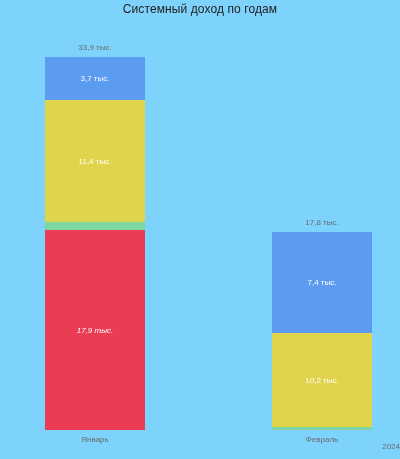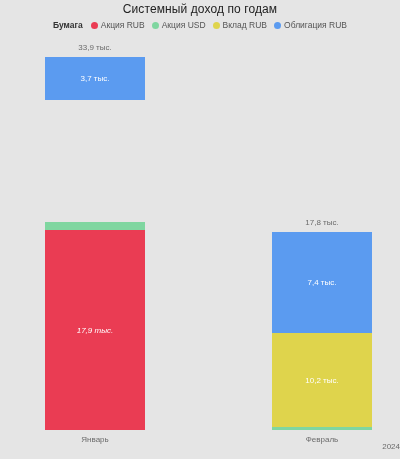--- a/index.html
+++ b/index.html
@@ -10,21 +10,21 @@
   body {
     width: 400px;
     height: 459px;
     position: relative;
     font-family: "Liberation Sans", sans-serif;
     overflow: hidden;
   }
   .chart-root {
     position: absolute;
     inset: 0;
-    background: #e5e5e5;
+    background: #7dd3fc;
   }
   .chart-title {
     position: absolute;
     top: 2px;
     left: 0;
     width: 400px;
     text-align: center;
     font-size: 12px;
     color: #222222;
     letter-spacing: 0.1px;
@@ -119,46 +119,30 @@
     color: #6b6b6b;
   }
 </style>
 </head>
 <body>
 
 <div class="chart-root">
 
   <div class="chart-title">Системный доход по годам</div>
 
-  <div class="legend">
-    <span class="legend-title">Бумага</span>
-    <span class="legend-item">
-      <span class="legend-swatch" style="background: rgb(234, 60, 83);"></span>
-      <span>Акция RUB</span>
-    </span>
-    <span class="legend-item">
-      <span class="legend-swatch" style="background: rgb(127, 214, 160);"></span>
-      <span>Акция USD</span>
-    </span>
-    <span class="legend-item">
-      <span class="legend-swatch" style="background: rgb(223, 212, 76);"></span>
-      <span>Вклад RUB</span>
-    </span>
-    <span class="legend-item">
-      <span class="legend-swatch" style="background: rgb(91, 155, 240);"></span>
-      <span>Облигация RUB</span>
-    </span>
-  </div>
 
   <div class="plot" id="plot-area">
       <div class="bar-group" style="left: 45px; top: 57px; width: 100px; height: 373px;">
         <div class="bar-total" style="width: 100px;">33,9 тыс.</div>
         <div class="bar-stack" style="width: 100px; height: 373px; border-radius: 18px;">
           <div class="seg" style="top: 0px; height: 43px; width: 100px; background: rgb(91, 155, 240);">
             <span class="seg-label">3,7 тыс.</span>
+          </div>
+          <div class="seg" style="top: 43px; height: 122px; width: 100px; background: rgb(223, 212, 76);">
+            <span class="seg-label">11,4 тыс.</span>
           </div>
           <div class="seg" style="top: 165px; height: 8px; width: 100px; background: rgb(127, 214, 160);"></div>
           <div class="seg" style="top: 173px; height: 200px; width: 100px; background: rgb(234, 60, 83); font-style: italic;">
             <span class="seg-label">17,9 тыс.</span>
           </div>
         </div>
         <div class="cat-label" style="width: 100px; top: 378px;">Январь</div>
       </div>
       <div class="bar-group" style="left: 272px; top: 232px; width: 100px; height: 198px;">
         <div class="bar-total" style="width: 100px;">17,8 тыс.</div>

